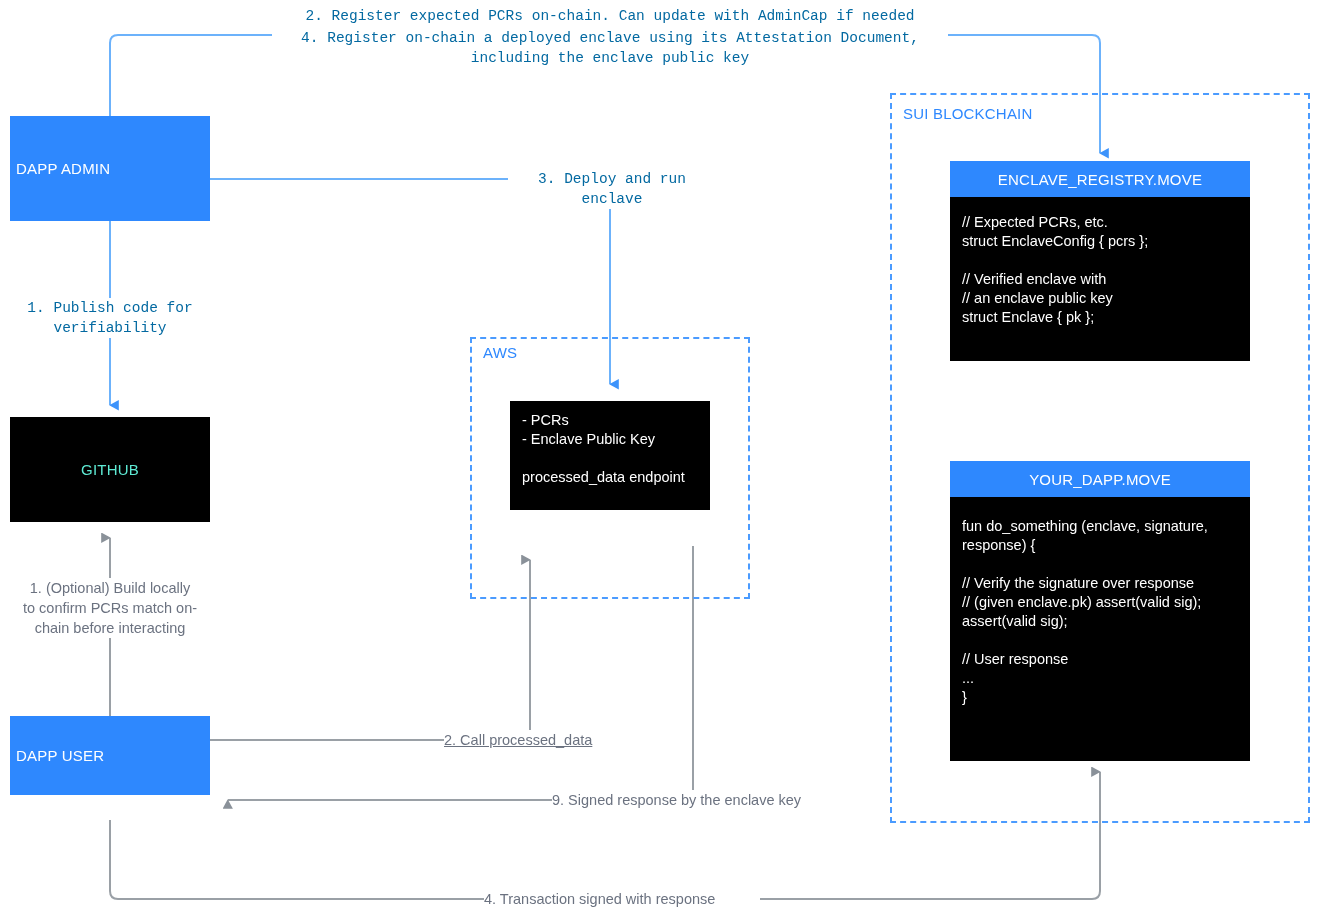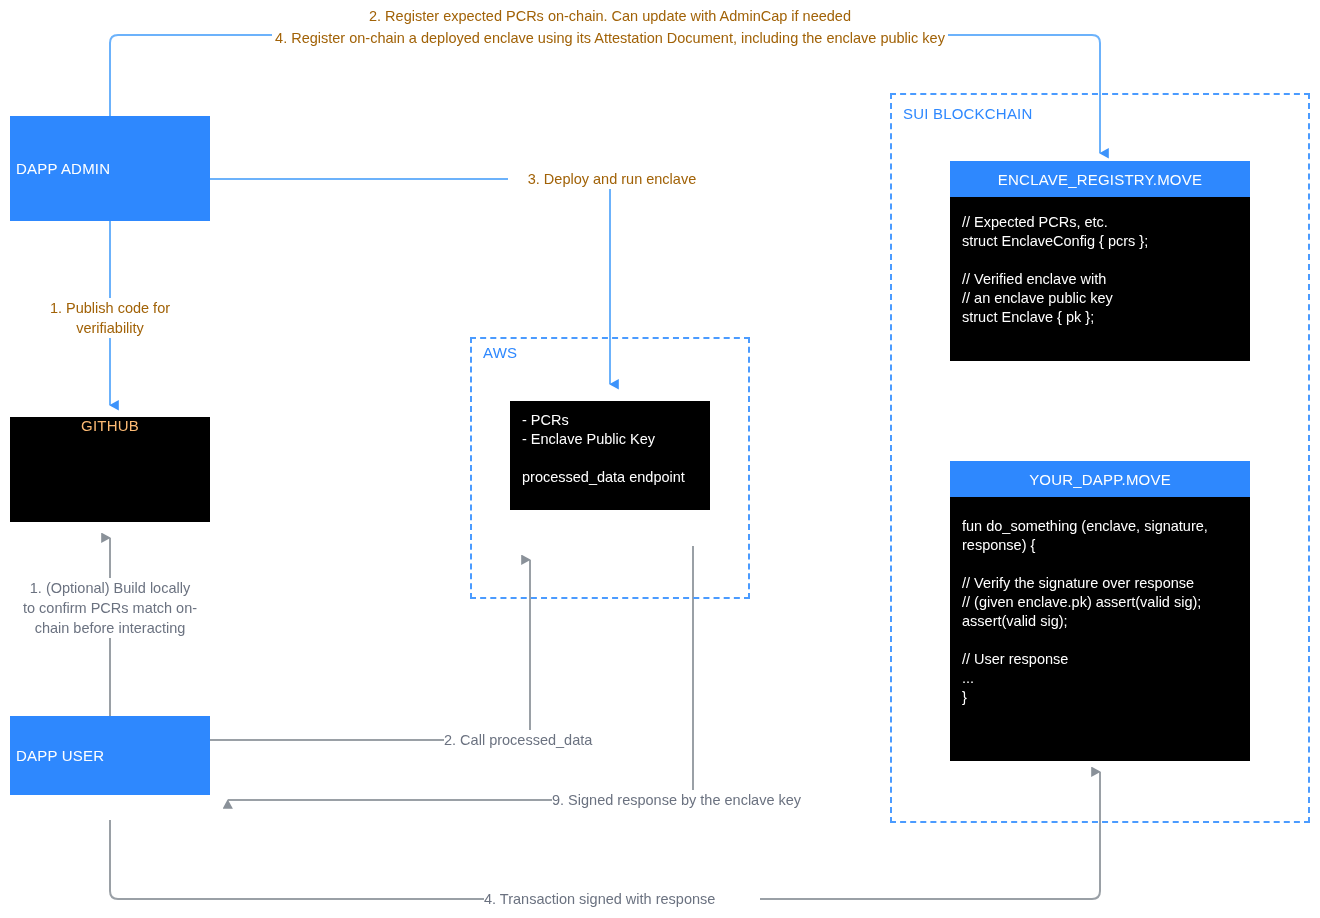--- a/index.html
+++ b/index.html
@@ -12,22 +12,22 @@
   svg.wires{position:absolute;left:0;top:0;width:1320px;height:918px;pointer-events:none;}
 
   .node{position:absolute;box-sizing:border-box;}
 
   .solid-blue{
     background:#2e88fe;color:#ffffff;
     display:flex;align-items:center;justify-content:flex-start;
     font-size:15px;letter-spacing:.2px;padding-left:6px;
   }
   .solid-black{
-    background:#000000;color:#fdba74;
-    display:flex;align-items:flex-start;justify-content:center;
+    background:#000000;color:#5eead4;
+    display:flex;align-items:center;justify-content:center;
     font-size:15px;letter-spacing:.2px;
   }
 
   .card{position:absolute;box-sizing:border-box;}
   .card-header{
     background:#2e88fe;color:#fff;
     display:flex;align-items:center;justify-content:center;
     font-size:15px;letter-spacing:.2px;height:36px;
   }
   .card-body{
@@ -42,21 +42,21 @@
   }
   .dashed-label{
     position:absolute;color:#2e88fe;font-size:15px;
     background:#fff;padding:0 5px;letter-spacing:.2px;
   }
 
   .lbl{
     position:absolute;font-size:14.5px;line-height:20px;
     background:#fff;box-sizing:border-box;text-align:center;
   }
-  .lbl-blue{color:#a16207;}
+  .lbl-blue{color:#0369a1;font-family:Liberation Mono, monospace;}
   .lbl-gray{color:#6b7280;}
 </style>
 </head>
 <body>
 
 <div id="canvas">
 
   <svg class="wires" viewBox="0 0 1320 918">
     <defs>
       <marker id="ah-blue" markerWidth="11" markerHeight="11" refX="5.5" refY="9.4" orient="auto" markerUnits="userSpaceOnUse">
@@ -154,21 +154,21 @@
   </div>
 
   <div class="lbl lbl-blue" style="left:20px;top:298px;width:180px;">
     <span>1. Publish code for verifiability</span>
   </div>
 
   <div class="lbl lbl-gray" style="left:22px;top:578px;width:176px;">
     <span>1. (Optional) Build locally to confirm PCRs match on-chain before interacting</span>
   </div>
 
-  <div class="lbl lbl-gray" style="left:444px;top:730px;width:180px;text-align:left;">
+  <div class="lbl lbl-gray" style="left:444px;top:730px;width:180px;text-align:left;text-decoration:underline;">
     <span>2. Call processed_data</span>
   </div>
 
   <div class="lbl lbl-gray" style="left:552px;top:790px;width:292px;text-align:left;">
     <span>9. Signed response by the enclave key</span>
   </div>
 
   <div class="lbl lbl-gray" style="left:484px;top:889px;width:276px;text-align:left;">
     <span>4. Transaction signed with response</span>
   </div>

